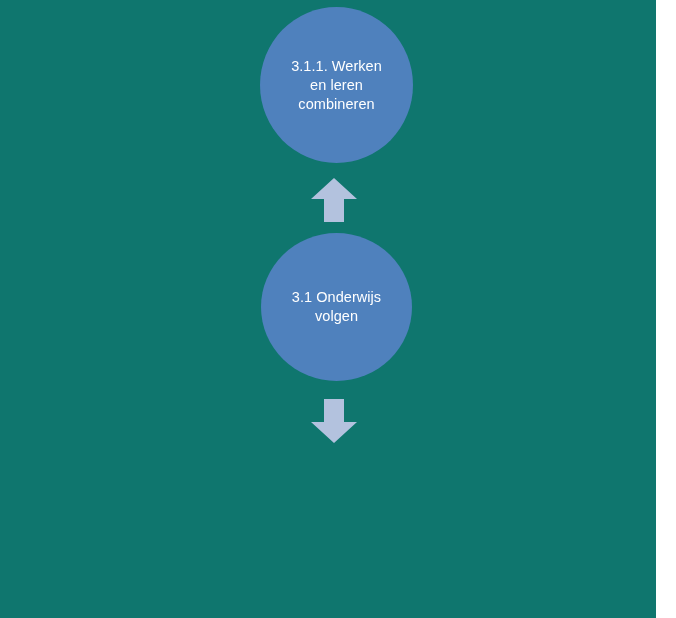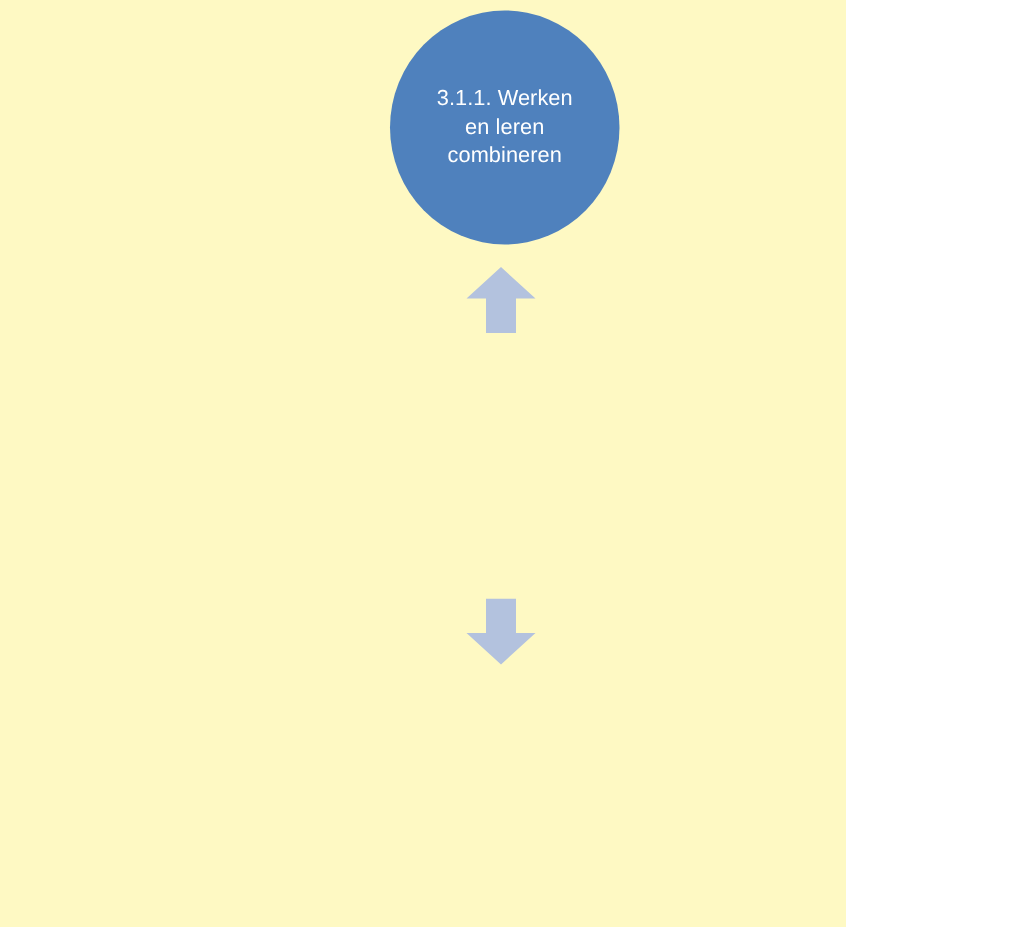--- a/index.html
+++ b/index.html
@@ -5,23 +5,23 @@
   html, body {
     margin: 0;
     padding: 0;
     background: #ffffff;
   }
   body {
     font-family: "Liberation Sans", sans-serif;
   }
   #diagram-canvas {
     position: relative;
-    width: 564px;
+    width: 656px;
     height: 618px;
-    background: #fef9c3;
+    background: #0f766e;
     overflow: hidden;
   }
   .node-circle {
     position: absolute;
     border-radius: 50%;
     background: #4F81BD;
     display: flex;
     align-items: center;
     justify-content: center;
     box-sizing: border-box;
@@ -59,20 +59,24 @@
 en leren
 combineren</span>
   </div>
 
   <div class="connector-arrow" id="arrow-up">
     <svg width="48" height="45" viewBox="0 0 48 45" xmlns="http://www.w3.org/2000/svg">
       <polygon points="24,0 47,21 34,21 34,44 14,44 14,21 1,21" fill="#B3C2DE"></polygon>
     </svg>
   </div>
 
+  <div class="node-circle" id="node-middle">
+    <span class="node-label">3.1 Onderwijs
+volgen</span>
+  </div>
 
   <div class="connector-arrow" id="arrow-down">
     <svg width="48" height="45" viewBox="0 0 48 45" xmlns="http://www.w3.org/2000/svg">
       <polygon points="24,44 47,23 34,23 34,0 14,0 14,23 1,23" fill="#B3C2DE"></polygon>
     </svg>
   </div>
 
 
 </div>
 

